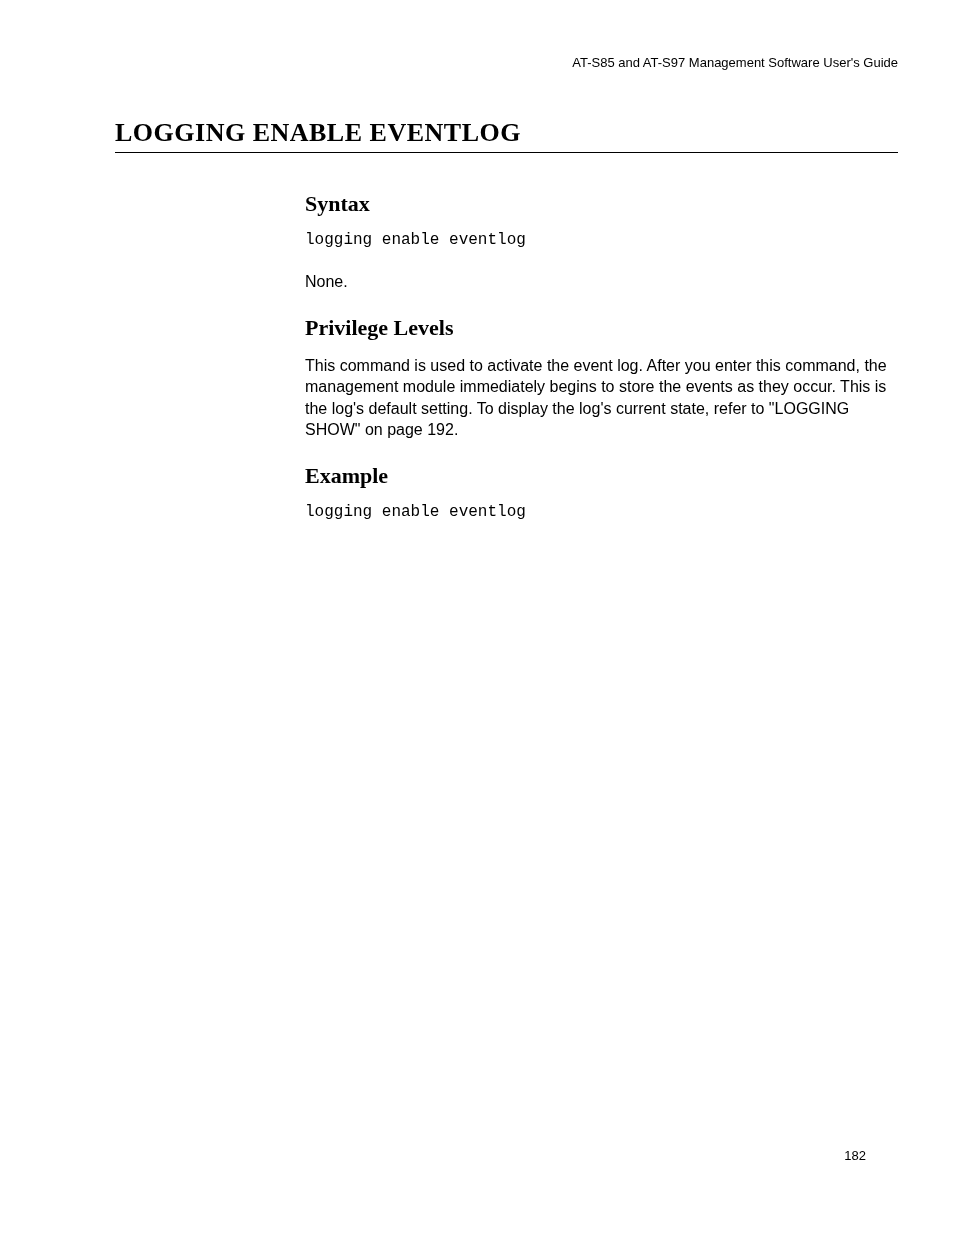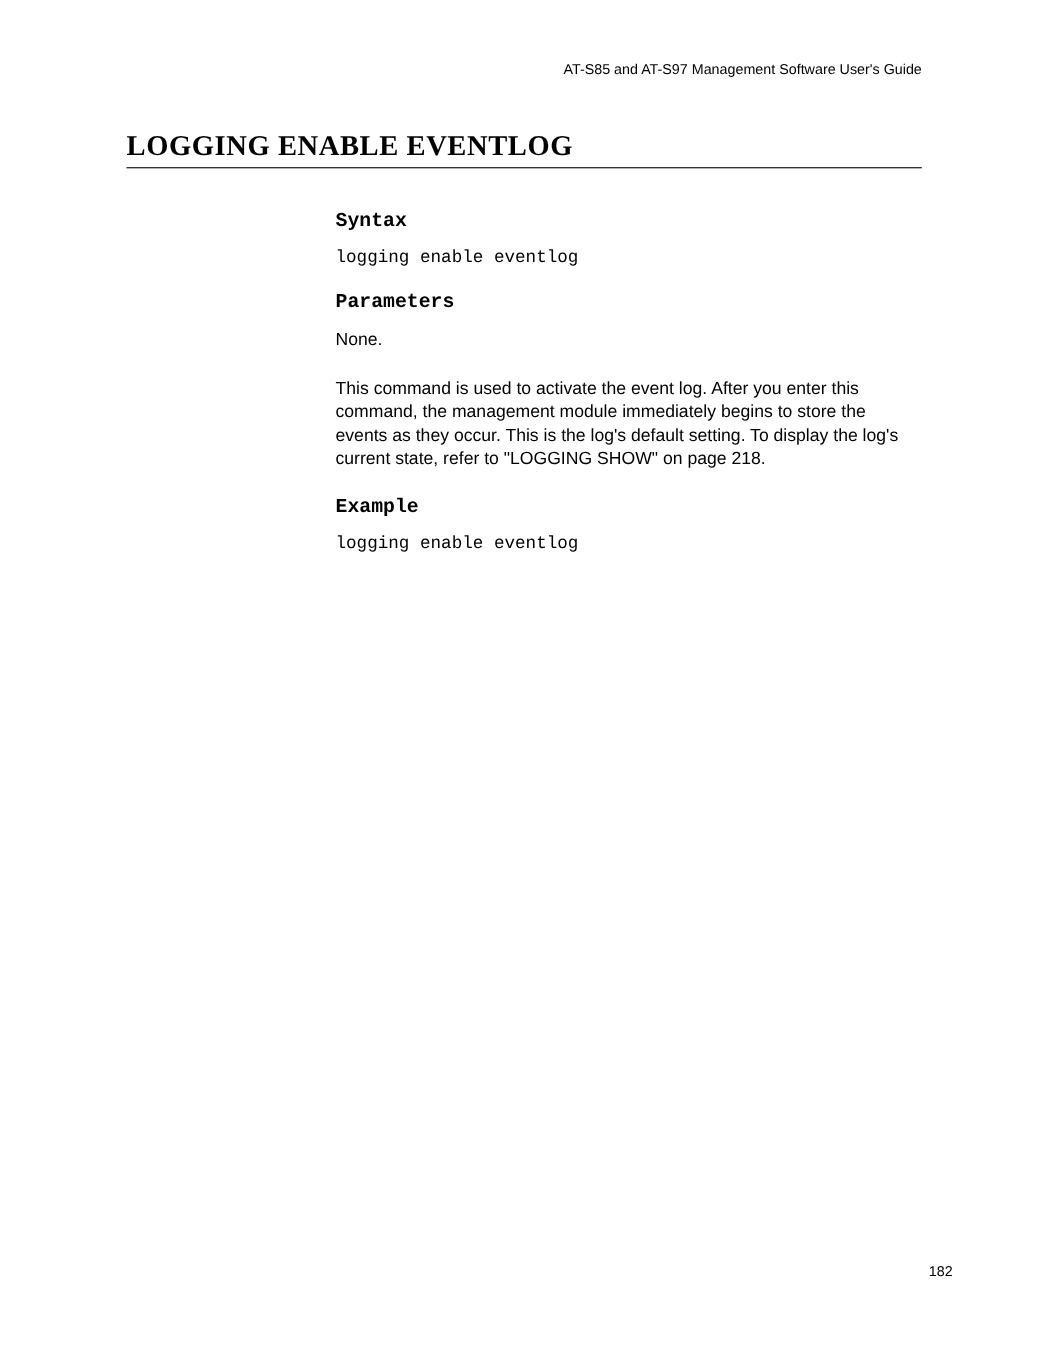--- a/index.html
+++ b/index.html
@@ -9,21 +9,21 @@
     }
     body {
       width: 954px;
       height: 1235px;
       background: #ffffff;
       font-family: Arial, Helvetica, sans-serif;
       color: #000000;
       position: relative;
     }
     .page {
-      padding: 55px 116px 50px 115px;
+      padding: 55px 56px 50px 115px;
       height: 100%;
       position: relative;
     }
     .header-text {
       text-align: right;
       font-size: 13px;
       margin-bottom: 48px;
     }
     .main-title {
       font-family: "Times New Roman", Times, serif;
@@ -31,22 +31,22 @@
       font-weight: bold;
       letter-spacing: 0.5px;
       border-bottom: 1.5px solid #000000;
       padding-bottom: 4px;
       margin-bottom: 38px;
     }
     .content {
       margin-left: 190px;
     }
     .section-heading {
-      font-family: Liberation Mono, monospace;
-      font-size: 18px;
+      font-family: Liberation Serif, serif;
+      font-size: 22px;
       font-weight: bold;
       margin-bottom: 14px;
       margin-top: 11px;
     }
     .code-text {
       font-family: "Courier New", Courier, monospace;
       font-size: 16px;
       margin-bottom: 22px;
     }
     .body-text {
@@ -68,25 +68,25 @@
 <div class="page">
   <div class="header-text">AT-S85 and AT-S97 Management Software User's Guide</div>
 
   <h1 class="main-title">LOGGING ENABLE EVENTLOG</h1>
 
   <div class="content">
 
     <h2 class="section-heading">Syntax</h2>
     <div class="code-text">logging enable eventlog</div>
 
-    <h2 class="section-heading">Parameters</h2>
     <div class="body-text">None.</div>
 
+    <h2 class="section-heading">Privilege Levels</h2>
 
-    <div class="body-text">This command is used to activate the event log. After you enter this command, the management module immediately begins to store the events as they occur. This is the log's default setting. To display the log's current state, refer to "LOGGING SHOW" on page 218.</div>
+    <div class="body-text">This command is used to activate the event log. After you enter this command, the management module immediately begins to store the events as they occur. This is the log's default setting. To display the log's current state, refer to "LOGGING SHOW" on page 192.</div>
 
     <h2 class="section-heading">Example</h2>
     <div class="code-text">logging enable eventlog</div>
 
   </div>
 
   <div class="page-number">182</div>
 </div>
 
 </body></html>

